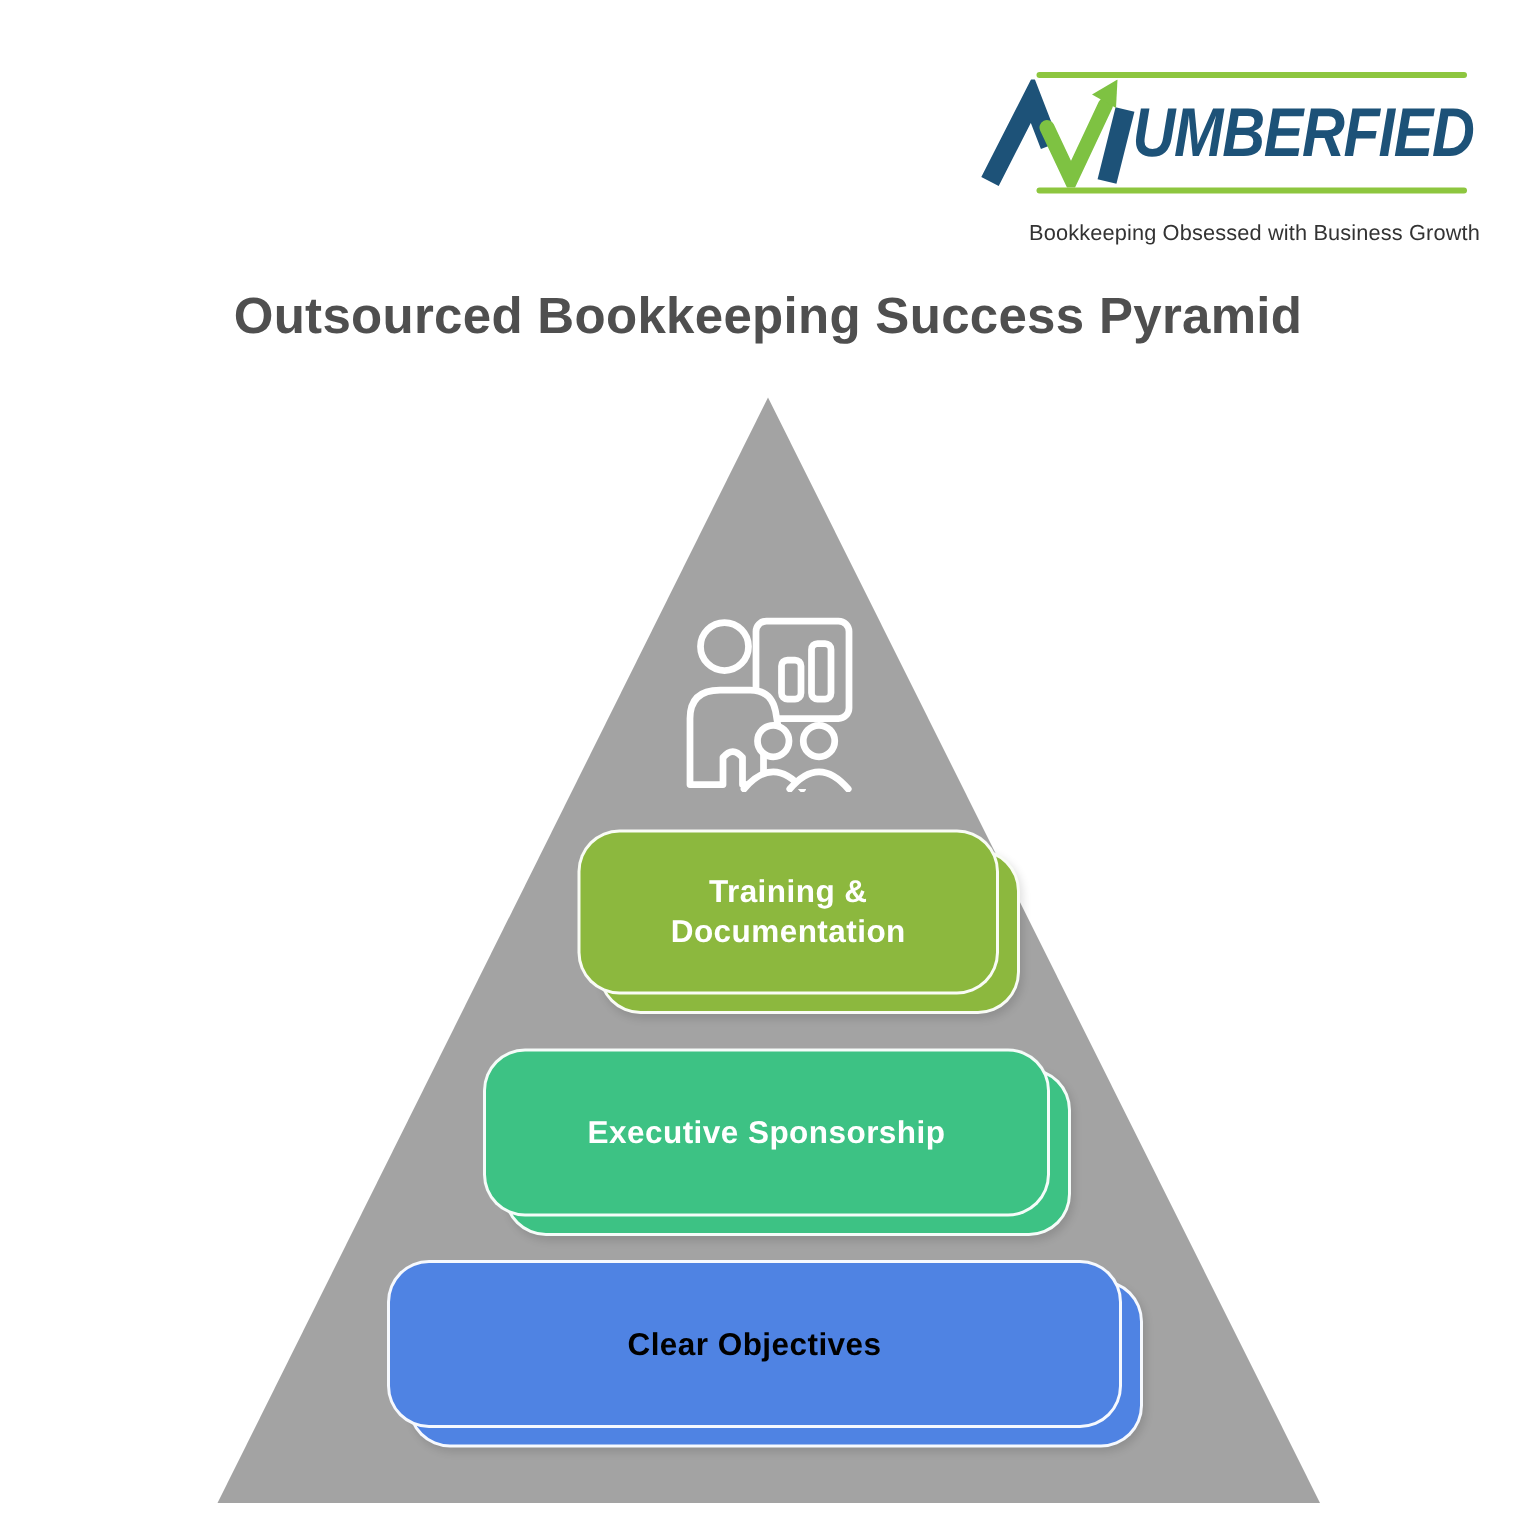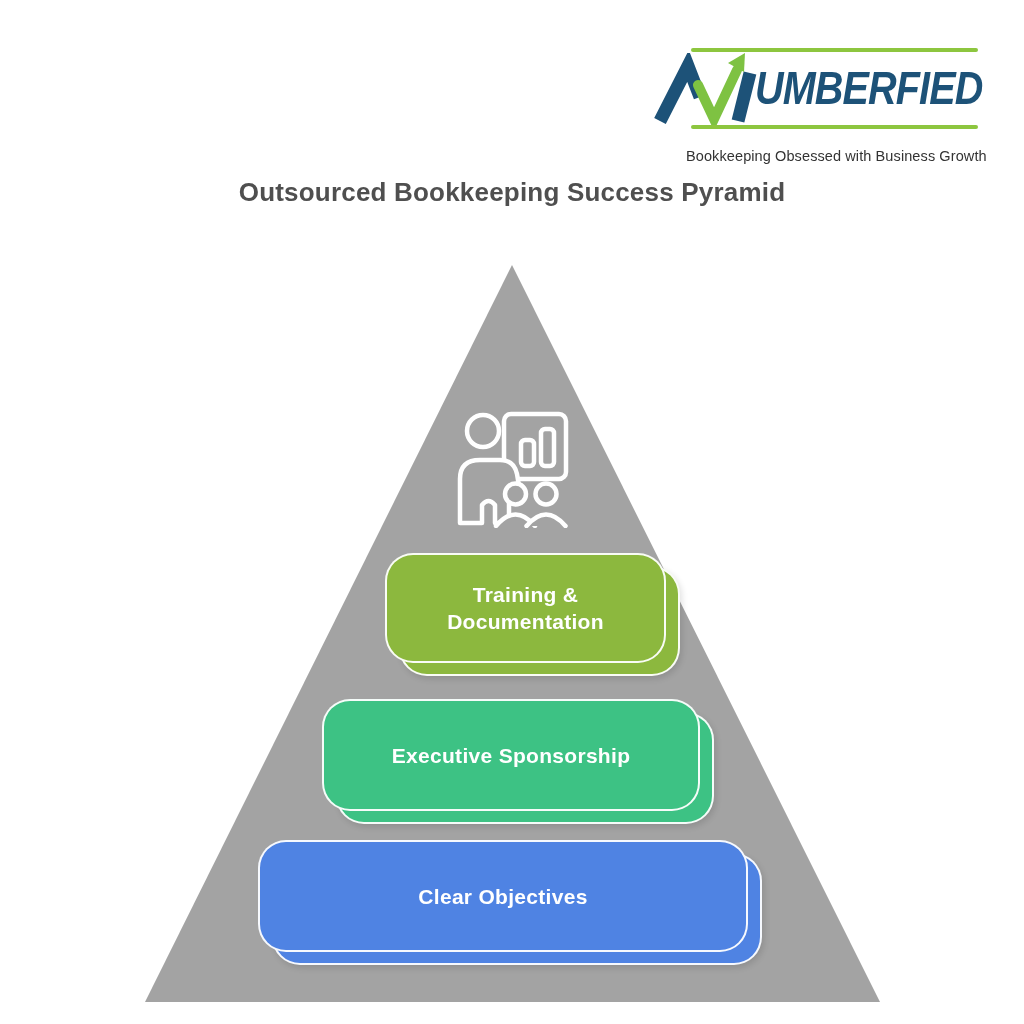--- a/index.html
+++ b/index.html
@@ -19,22 +19,22 @@
     position:absolute;left:103px;top:21px;font-size:46px;line-height:1;
     font-style:italic;font-weight:bold;letter-spacing:-1px;
     transform:scaleX(.86);transform-origin:left center;white-space:nowrap;
   }
   .tagline{
     position:absolute;left:34px;top:104px;width:300px;text-align:center;
     font-size:14.5px;font-weight:500;letter-spacing:.1px;white-space:nowrap;
   }
   
   .title{
-    position:absolute;left:0;top:177px;width:1024px;margin:0;text-align:center;
-    font-size:26px;font-weight:bold;letter-spacing:.2px;
+    position:absolute;left:0;top:192px;width:1024px;margin:0;text-align:center;
+    font-size:34px;font-weight:bold;letter-spacing:.2px;
   }
   
   .pyramid-svg{position:absolute;left:0;top:0;width:1024px;height:1024px;}
   .tier-icon{position:absolute;left:452px;top:402px;width:126px;height:126px;}
   
   .tier{position:absolute;}
   .tier-back,.tier-front{
     position:absolute;border:2.5px solid rgba(255,255,255,.95);border-radius:28px;
     box-sizing:border-box;
   }
@@ -96,18 +96,18 @@
 
   <div class="tier tier-2">
     <div class="tier-back" style="background-color: rgb(61, 194, 132);"></div>
     <div class="tier-front" style="background-color: rgb(61, 194, 132); color: rgb(255, 255, 255);">
       <span class="tier-label">Executive Sponsorship</span>
     </div>
   </div>
 
   <div class="tier tier-3">
     <div class="tier-back" style="background-color: rgb(79, 131, 227);"></div>
-    <div class="tier-front" style="background-color: rgb(79, 131, 227); color: #ffffff; justify-content: center;">
+    <div class="tier-front" style="background-color: rgb(79, 131, 227); color: #000000; justify-content: center;">
       <span class="tier-label">Clear Objectives</span>
     </div>
   </div>
 
 </div>
 
 </body></html>

